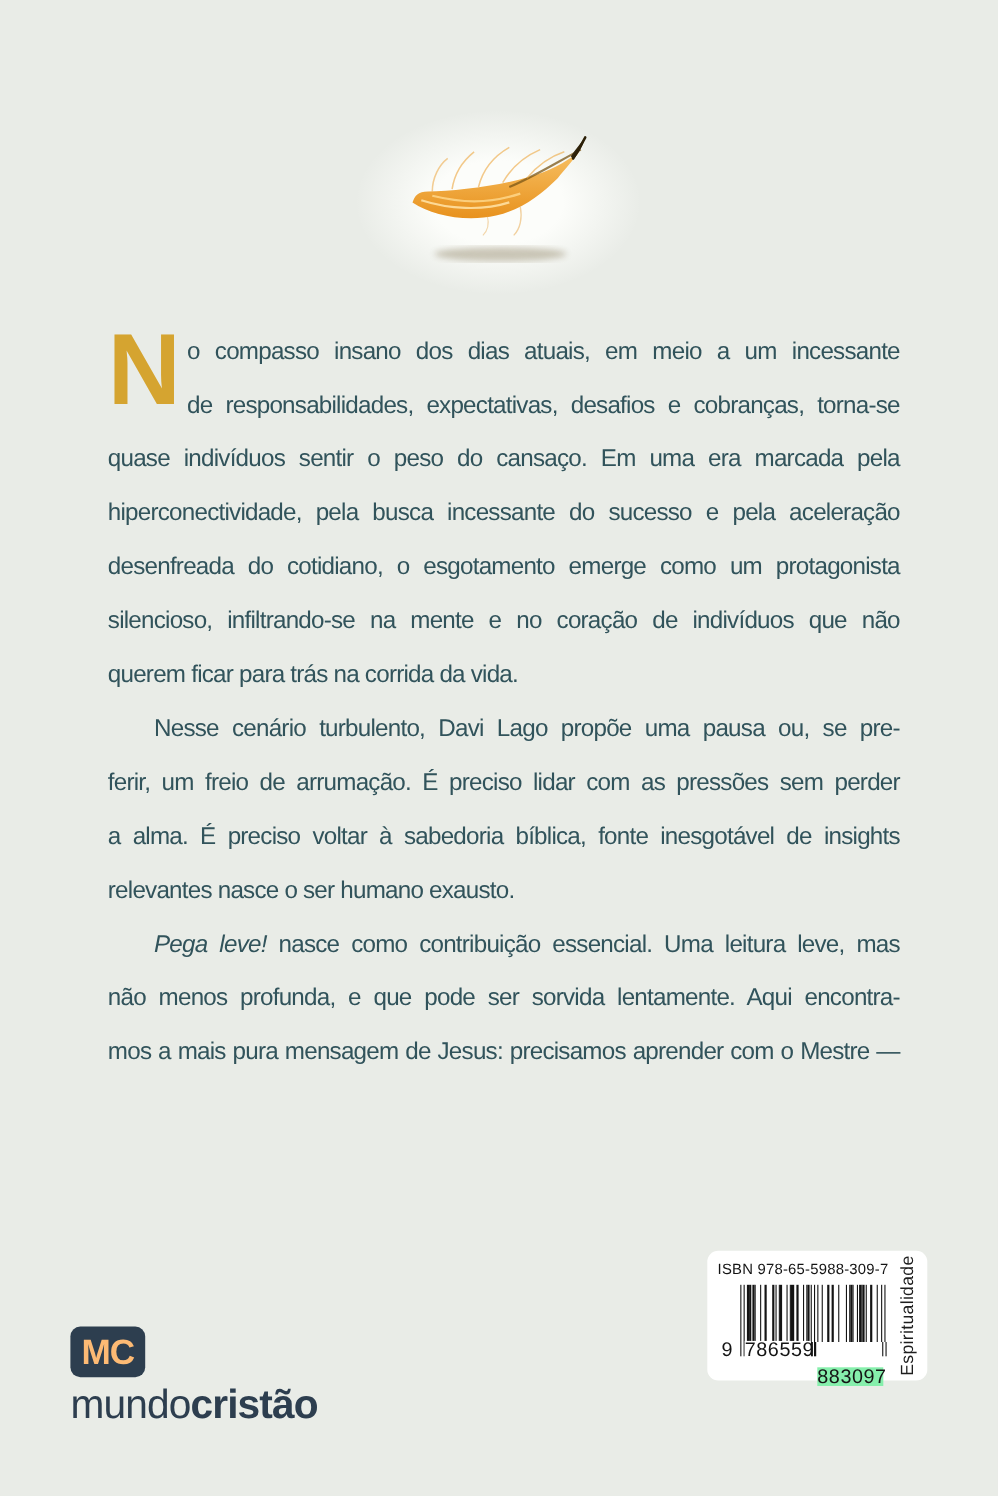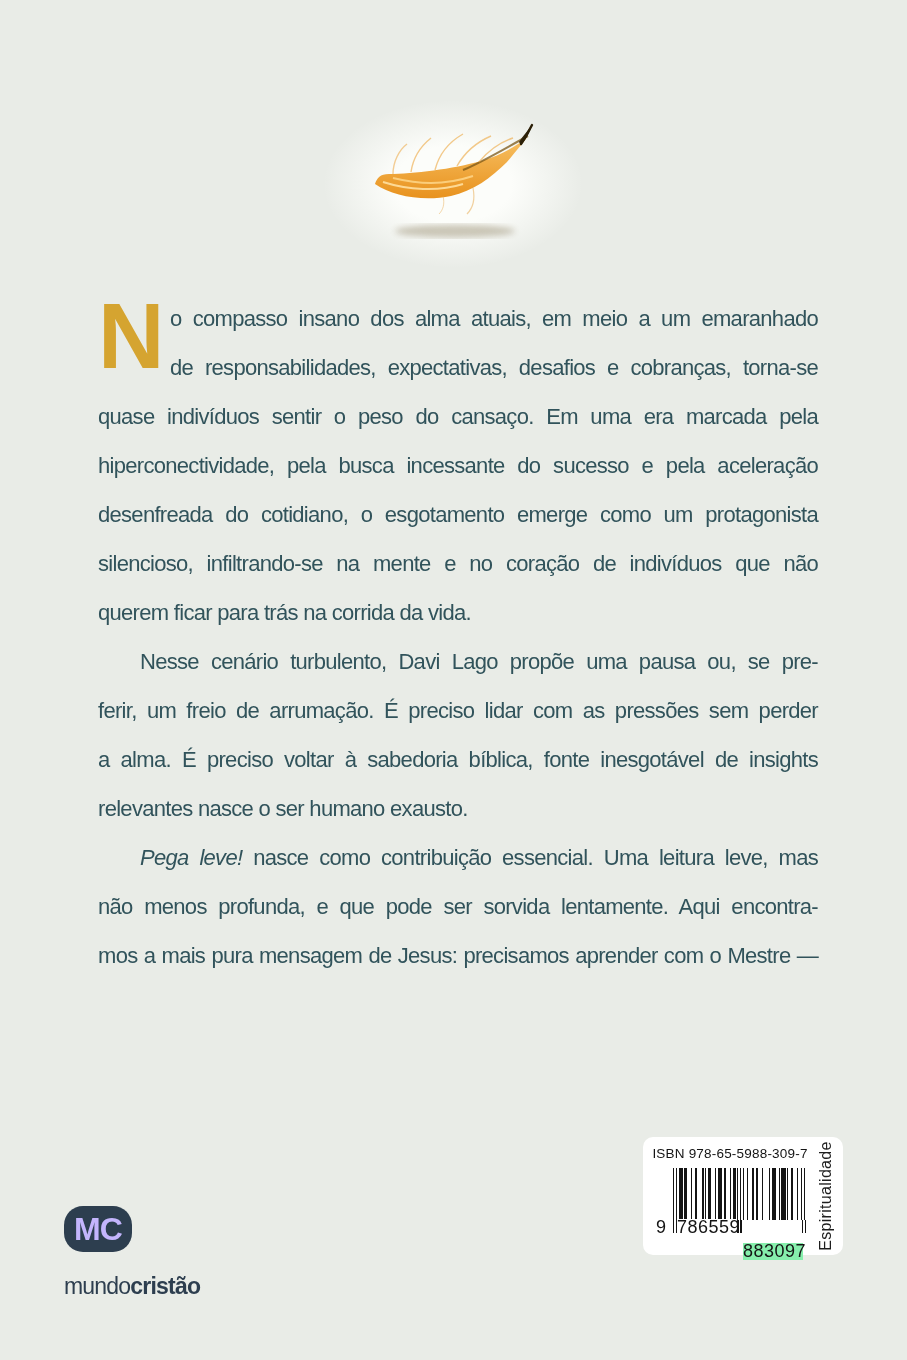--- a/index.html
+++ b/index.html
@@ -33,25 +33,25 @@
   .line.indent { text-indent:42px; }
   .dropcap {
     position:absolute; left:0; top:-4px;
     font-size:92px; line-height:1; font-weight:bold;
     color:#d5a430; letter-spacing:0;
   }
 
   
   .publisher { position:absolute; left:64px; top:1206px; color:#2d3e4f; }
   .mc-box {
-    width:68px; height:46px; background:#2d3e4f; border-radius:19px;
-    color:#c4b5fd; font-weight:bold; font-size:32px; letter-spacing:-1px;
+    width:68px; height:46px; background:#2d3e4f; border-radius:9px;
+    color:#fdba74; font-weight:bold; font-size:32px; letter-spacing:-1px;
     display:flex; align-items:center; justify-content:center;
   }
-  .publisher-name { margin-top:21px; font-size:23px; letter-spacing:-0.8px; white-space:nowrap; }
+  .publisher-name { margin-top:4px; font-size:37px; letter-spacing:-0.8px; white-space:nowrap; }
   .publisher-name .bold { font-weight:bold; }
 
   
   .isbn-box {
     position:absolute; left:643px; top:1137px; width:200px; height:118px;
     background:#ffffff; border-radius:10px;
   }
   .isbn-text {
     position:absolute; top:9px; left:6px; width:162px;
     text-align:center; font-size:13.5px; letter-spacing:0.2px; color:#141414;
@@ -101,21 +101,21 @@
     <path d="M150,88 C152,98 150,108 144,114" stroke="#e7a646" stroke-width="1.2" fill="none" opacity="0.5"></path>
     <path d="M120,96 C122,104 120,110 116,114" stroke="#e7a646" stroke-width="1" fill="none" opacity="0.45"></path>
     <path d="M196,42 C200,36 205,30 209,25 C207,32 203,40 198,45 Z" fill="#33270e"></path>
     <path d="M198,44 C202,38 206,31 209,25" stroke="#2c2008" stroke-width="2.4" stroke-linecap="round" fill="none"></path>
   </svg>
 </div>
 
 <div class="text-block">
   <span class="dropcap">N</span>
   <div id="paragraphs">
-      <div class="line inset">o compasso insano dos alma atuais, em meio a um emaranhado</div>
+      <div class="line inset">o compasso insano dos dias atuais, em meio a um incessante</div>
       <div class="line inset">de responsabilidades, expectativas, desafios e cobranças, torna-se</div>
       <div class="line">quase indivíduos sentir o peso do cansaço. Em uma era marcada pela</div>
       <div class="line">hiperconectividade, pela busca incessante do sucesso e pela aceleração</div>
       <div class="line">desenfreada do cotidiano, o esgotamento emerge como um protagonista</div>
       <div class="line">silencioso, infiltrando-se na mente e no coração de indivíduos que não</div>
       <div class="line last">querem ficar para trás na corrida da vida.</div>
       <div class="line indent">Nesse cenário turbulento, Davi Lago propõe uma pausa ou, se pre-</div>
       <div class="line">ferir, um freio de arrumação. É preciso lidar com as pressões sem perder</div>
       <div class="line">a alma. É preciso voltar à sabedoria bíblica, fonte inesgotável de insights</div>
       <div class="line last">relevantes nasce o ser humano exausto.</div>

